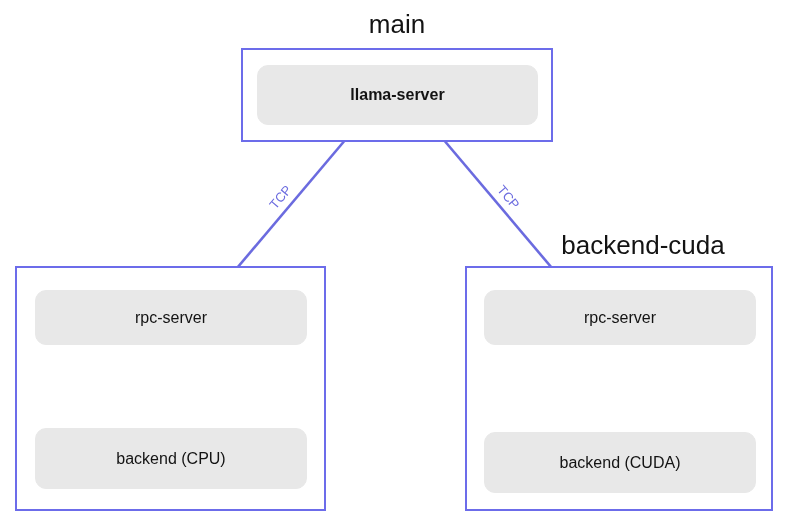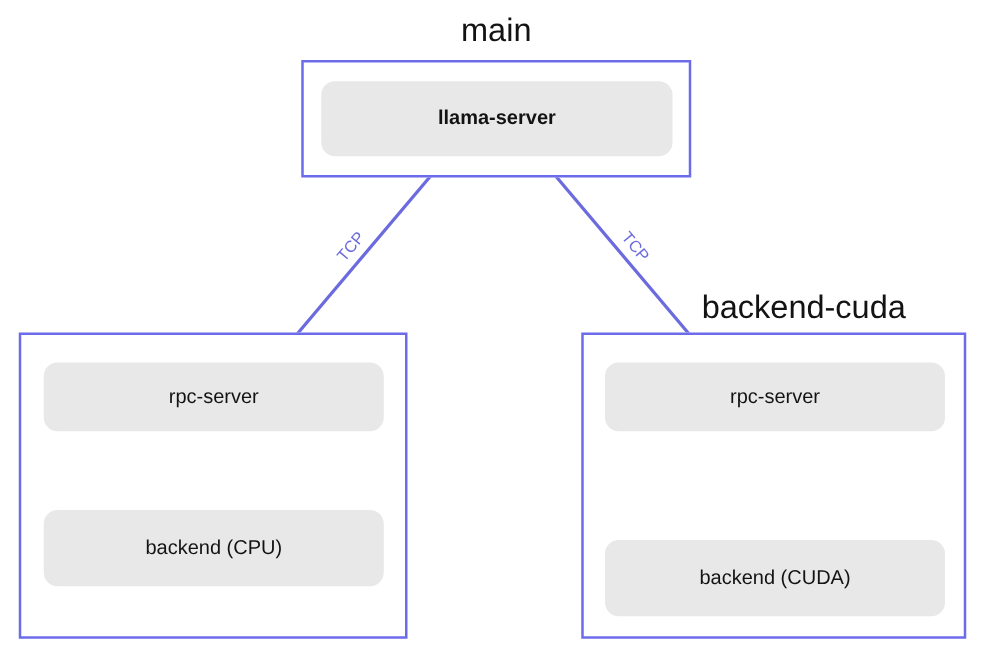--- a/index.html
+++ b/index.html
@@ -55,21 +55,21 @@
     display: flex;
     align-items: center;
     justify-content: center;
     color: #131313;
     font-size: 16px;
     font-weight: 400;
     white-space: nowrap;
   }
   #node-llama      { left: 257px; top: 65px;  width: 281px; height: 60px; font-weight: bold; }
   #node-rpc-cpu    { left: 35px;  top: 290px; width: 272px; height: 55px; }
-  #node-be-cpu     { left: 35px;  top: 408px; width: 272px; height: 61px; }
+  #node-be-cpu     { left: 35px;  top: 428px; width: 272px; height: 61px; }
   #node-rpc-cuda   { left: 484px; top: 290px; width: 272px; height: 55px; }
   #node-be-cuda    { left: 484px; top: 432px; width: 272px; height: 61px; }
 
   
   #edges {
     position: absolute;
     left: 0;
     top: 0;
     width: 788px;
     height: 528px;

